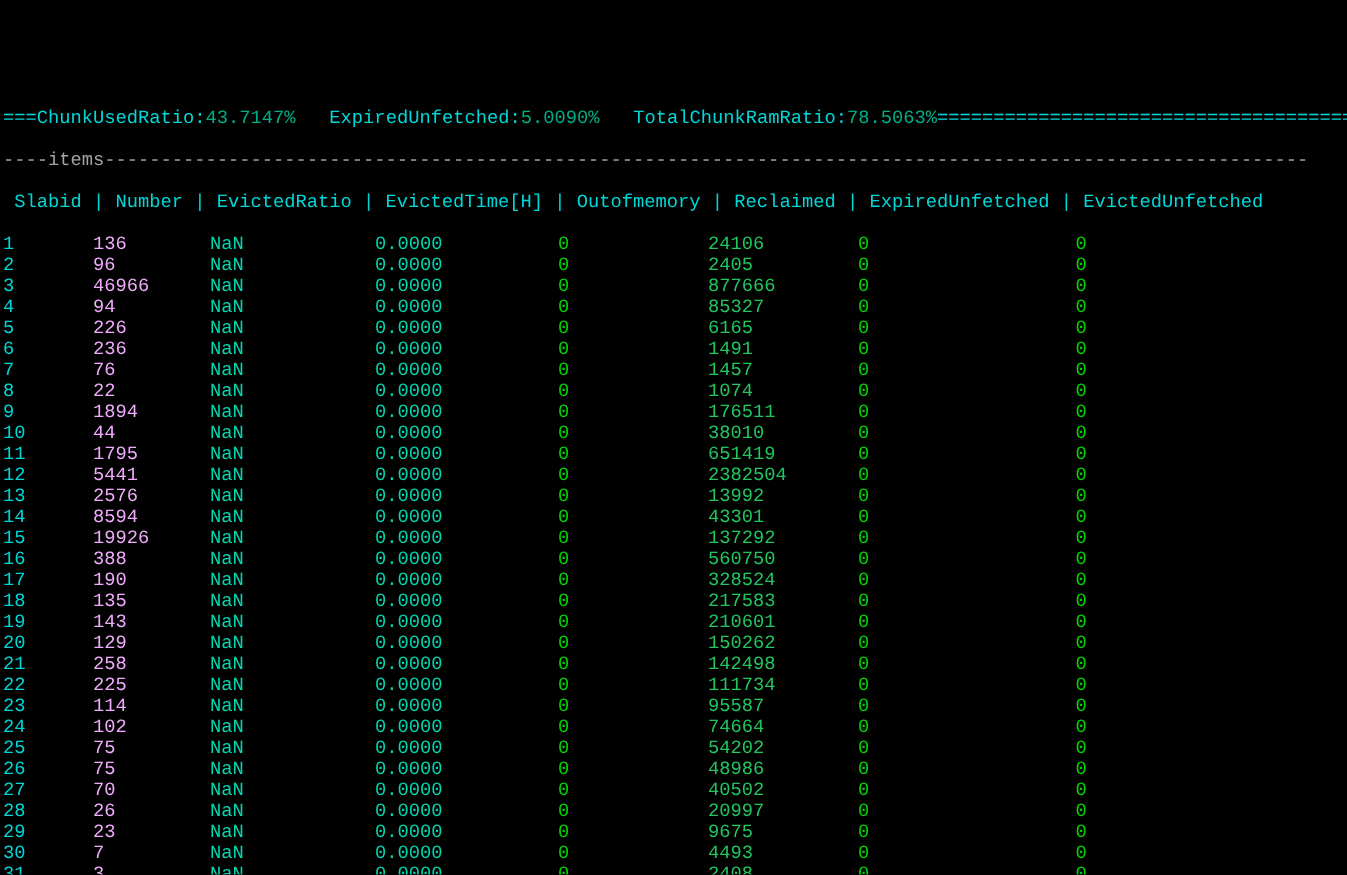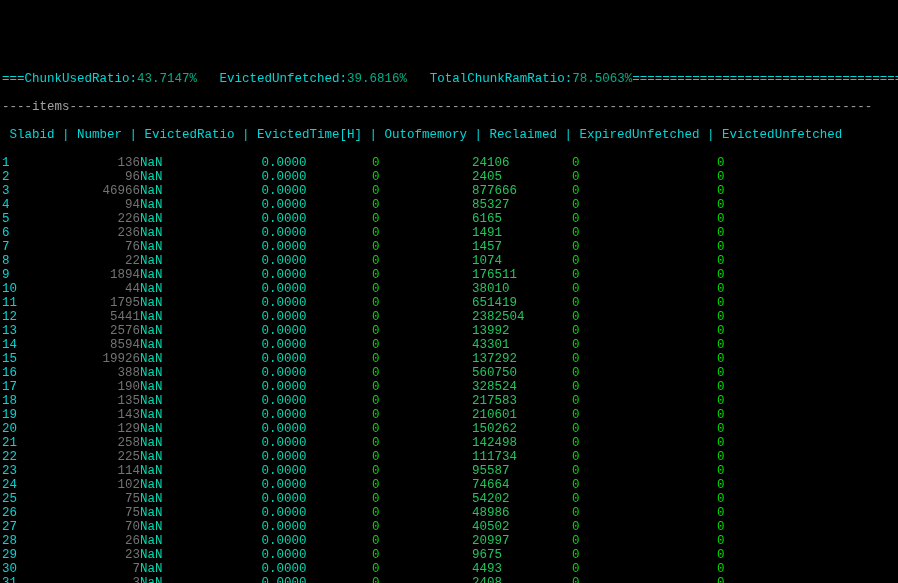--- a/index.html
+++ b/index.html
@@ -20,36 +20,36 @@
       white-space: pre;
     }
     .cyan { color: #00d7d7; }
     .teal { color: #00af87; margin-top: 48px; }
     .header-stats {
       color: #00d7d7;
     }
     .frame-line { color: #a3a3a3; }
     .row { display: block; }
     .c-slabid { color: #00d7d7; display: inline-block; width: 60px; }
-    .c-number { color: #737373; display: inline-block; width: 78px; text-align: right; }
+    .c-number { color: #f0abfc; display: inline-block; width: 78px; }
     .c-evratio { color: #00d7af; display: inline-block; width: 110px; }
-    .c-evtime { color: #00d7af; display: inline-block; width: 122px; text-align: center; padding-right: 54px;}
+    .c-evtime { color: #00d7af; display: inline-block; width: 122px; text-align: left; padding-right: 54px;}
     .c-oom { color: #00d700; display: inline-block; width: 100px; }
     .c-reclaimed { color: #22c55e; display: inline-block; width: 100px; }
     .c-expunf { color: #00d700; display: inline-block; width: 145px; }
     .c-evunf { color: #00d700; display: inline-block; width: 100px; }
     .tbl-header span { color: #00d7d7; }
   </style>
 </head>
 <body>
 
 
 
 <div>
-<div class="header-stats"><span class="cyan">===</span><span class="cyan">ChunkUsedRatio:</span><span class="teal">43.7147%</span>   <span class="cyan">EvictedUnfetched:</span><span class="teal">39.6816%</span>   <span class="cyan">TotalChunkRamRatio:</span><span class="teal">78.5063%</span><span class="cyan">=========================================</span></div>
+<div class="header-stats"><span class="cyan">===</span><span class="cyan">ChunkUsedRatio:</span><span class="teal">43.7147%</span>   <span class="cyan">ExpiredUnfetched:</span><span class="teal">5.0090%</span>   <span class="cyan">TotalChunkRamRatio:</span><span class="teal">78.5063%</span><span class="cyan">=========================================</span></div>
 <div class="frame-line">----items-----------------------------------------------------------------------------------------------------------</div>
 <div class="tbl-header"><span> Slabid | Number | EvictedRatio | EvictedTime[H] | Outofmemory | Reclaimed | ExpiredUnfetched | EvictedUnfetched</span></div>
 <div id="rows"><div class="row"><span class="c-slabid">1</span><span class="c-number">136</span><span class="c-evratio">NaN</span><span class="c-evtime">0.0000</span><span class="c-oom">0</span><span class="c-reclaimed">24106</span><span class="c-expunf">0</span><span class="c-evunf">0</span></div><div class="row"><span class="c-slabid">2</span><span class="c-number">96</span><span class="c-evratio">NaN</span><span class="c-evtime">0.0000</span><span class="c-oom">0</span><span class="c-reclaimed">2405</span><span class="c-expunf">0</span><span class="c-evunf">0</span></div><div class="row"><span class="c-slabid">3</span><span class="c-number">46966</span><span class="c-evratio">NaN</span><span class="c-evtime">0.0000</span><span class="c-oom">0</span><span class="c-reclaimed">877666</span><span class="c-expunf">0</span><span class="c-evunf">0</span></div><div class="row"><span class="c-slabid">4</span><span class="c-number">94</span><span class="c-evratio">NaN</span><span class="c-evtime">0.0000</span><span class="c-oom">0</span><span class="c-reclaimed">85327</span><span class="c-expunf">0</span><span class="c-evunf">0</span></div><div class="row"><span class="c-slabid">5</span><span class="c-number">226</span><span class="c-evratio">NaN</span><span class="c-evtime">0.0000</span><span class="c-oom">0</span><span class="c-reclaimed">6165</span><span class="c-expunf">0</span><span class="c-evunf">0</span></div><div class="row"><span class="c-slabid">6</span><span class="c-number">236</span><span class="c-evratio">NaN</span><span class="c-evtime">0.0000</span><span class="c-oom">0</span><span class="c-reclaimed">1491</span><span class="c-expunf">0</span><span class="c-evunf">0</span></div><div class="row"><span class="c-slabid">7</span><span class="c-number">76</span><span class="c-evratio">NaN</span><span class="c-evtime">0.0000</span><span class="c-oom">0</span><span class="c-reclaimed">1457</span><span class="c-expunf">0</span><span class="c-evunf">0</span></div><div class="row"><span class="c-slabid">8</span><span class="c-number">22</span><span class="c-evratio">NaN</span><span class="c-evtime">0.0000</span><span class="c-oom">0</span><span class="c-reclaimed">1074</span><span class="c-expunf">0</span><span class="c-evunf">0</span></div><div class="row"><span class="c-slabid">9</span><span class="c-number">1894</span><span class="c-evratio">NaN</span><span class="c-evtime">0.0000</span><span class="c-oom">0</span><span class="c-reclaimed">176511</span><span class="c-expunf">0</span><span class="c-evunf">0</span></div><div class="row"><span class="c-slabid">10</span><span class="c-number">44</span><span class="c-evratio">NaN</span><span class="c-evtime">0.0000</span><span class="c-oom">0</span><span class="c-reclaimed">38010</span><span class="c-expunf">0</span><span class="c-evunf">0</span></div><div class="row"><span class="c-slabid">11</span><span class="c-number">1795</span><span class="c-evratio">NaN</span><span class="c-evtime">0.0000</span><span class="c-oom">0</span><span class="c-reclaimed">651419</span><span class="c-expunf">0</span><span class="c-evunf">0</span></div><div class="row"><span class="c-slabid">12</span><span class="c-number">5441</span><span class="c-evratio">NaN</span><span class="c-evtime">0.0000</span><span class="c-oom">0</span><span class="c-reclaimed">2382504</span><span class="c-expunf">0</span><span class="c-evunf">0</span></div><div class="row"><span class="c-slabid">13</span><span class="c-number">2576</span><span class="c-evratio">NaN</span><span class="c-evtime">0.0000</span><span class="c-oom">0</span><span class="c-reclaimed">13992</span><span class="c-expunf">0</span><span class="c-evunf">0</span></div><div class="row"><span class="c-slabid">14</span><span class="c-number">8594</span><span class="c-evratio">NaN</span><span class="c-evtime">0.0000</span><span class="c-oom">0</span><span class="c-reclaimed">43301</span><span class="c-expunf">0</span><span class="c-evunf">0</span></div><div class="row"><span class="c-slabid">15</span><span class="c-number">19926</span><span class="c-evratio">NaN</span><span class="c-evtime">0.0000</span><span class="c-oom">0</span><span class="c-reclaimed">137292</span><span class="c-expunf">0</span><span class="c-evunf">0</span></div><div class="row"><span class="c-slabid">16</span><span class="c-number">388</span><span class="c-evratio">NaN</span><span class="c-evtime">0.0000</span><span class="c-oom">0</span><span class="c-reclaimed">560750</span><span class="c-expunf">0</span><span class="c-evunf">0</span></div><div class="row"><span class="c-slabid">17</span><span class="c-number">190</span><span class="c-evratio">NaN</span><span class="c-evtime">0.0000</span><span class="c-oom">0</span><span class="c-reclaimed">328524</span><span class="c-expunf">0</span><span class="c-evunf">0</span></div><div class="row"><span class="c-slabid">18</span><span class="c-number">135</span><span class="c-evratio">NaN</span><span class="c-evtime">0.0000</span><span class="c-oom">0</span><span class="c-reclaimed">217583</span><span class="c-expunf">0</span><span class="c-evunf">0</span></div><div class="row"><span class="c-slabid">19</span><span class="c-number">143</span><span class="c-evratio">NaN</span><span class="c-evtime">0.0000</span><span class="c-oom">0</span><span class="c-reclaimed">210601</span><span class="c-expunf">0</span><span class="c-evunf">0</span></div><div class="row"><span class="c-slabid">20</span><span class="c-number">129</span><span class="c-evratio">NaN</span><span class="c-evtime">0.0000</span><span class="c-oom">0</span><span class="c-reclaimed">150262</span><span class="c-expunf">0</span><span class="c-evunf">0</span></div><div class="row"><span class="c-slabid">21</span><span class="c-number">258</span><span class="c-evratio">NaN</span><span class="c-evtime">0.0000</span><span class="c-oom">0</span><span class="c-reclaimed">142498</span><span class="c-expunf">0</span><span class="c-evunf">0</span></div><div class="row"><span class="c-slabid">22</span><span class="c-number">225</span><span class="c-evratio">NaN</span><span class="c-evtime">0.0000</span><span class="c-oom">0</span><span class="c-reclaimed">111734</span><span class="c-expunf">0</span><span class="c-evunf">0</span></div><div class="row"><span class="c-slabid">23</span><span class="c-number">114</span><span class="c-evratio">NaN</span><span class="c-evtime">0.0000</span><span class="c-oom">0</span><span class="c-reclaimed">95587</span><span class="c-expunf">0</span><span class="c-evunf">0</span></div><div class="row"><span class="c-slabid">24</span><span class="c-number">102</span><span class="c-evratio">NaN</span><span class="c-evtime">0.0000</span><span class="c-oom">0</span><span class="c-reclaimed">74664</span><span class="c-expunf">0</span><span class="c-evunf">0</span></div><div class="row"><span class="c-slabid">25</span><span class="c-number">75</span><span class="c-evratio">NaN</span><span class="c-evtime">0.0000</span><span class="c-oom">0</span><span class="c-reclaimed">54202</span><span class="c-expunf">0</span><span class="c-evunf">0</span></div><div class="row"><span class="c-slabid">26</span><span class="c-number">75</span><span class="c-evratio">NaN</span><span class="c-evtime">0.0000</span><span class="c-oom">0</span><span class="c-reclaimed">48986</span><span class="c-expunf">0</span><span class="c-evunf">0</span></div><div class="row"><span class="c-slabid">27</span><span class="c-number">70</span><span class="c-evratio">NaN</span><span class="c-evtime">0.0000</span><span class="c-oom">0</span><span class="c-reclaimed">40502</span><span class="c-expunf">0</span><span class="c-evunf">0</span></div><div class="row"><span class="c-slabid">28</span><span class="c-number">26</span><span class="c-evratio">NaN</span><span class="c-evtime">0.0000</span><span class="c-oom">0</span><span class="c-reclaimed">20997</span><span class="c-expunf">0</span><span class="c-evunf">0</span></div><div class="row"><span class="c-slabid">29</span><span class="c-number">23</span><span class="c-evratio">NaN</span><span class="c-evtime">0.0000</span><span class="c-oom">0</span><span class="c-reclaimed">9675</span><span class="c-expunf">0</span><span class="c-evunf">0</span></div><div class="row"><span class="c-slabid">30</span><span class="c-number">7</span><span class="c-evratio">NaN</span><span class="c-evtime">0.0000</span><span class="c-oom">0</span><span class="c-reclaimed">4493</span><span class="c-expunf">0</span><span class="c-evunf">0</span></div><div class="row"><span class="c-slabid">31</span><span class="c-number">3</span><span class="c-evratio">NaN</span><span class="c-evtime">0.0000</span><span class="c-oom">0</span><span class="c-reclaimed">2408</span><span class="c-expunf">0</span><span class="c-evunf">0</span></div></div>
 
 </div>
 
 
 
 
 </body></html>

